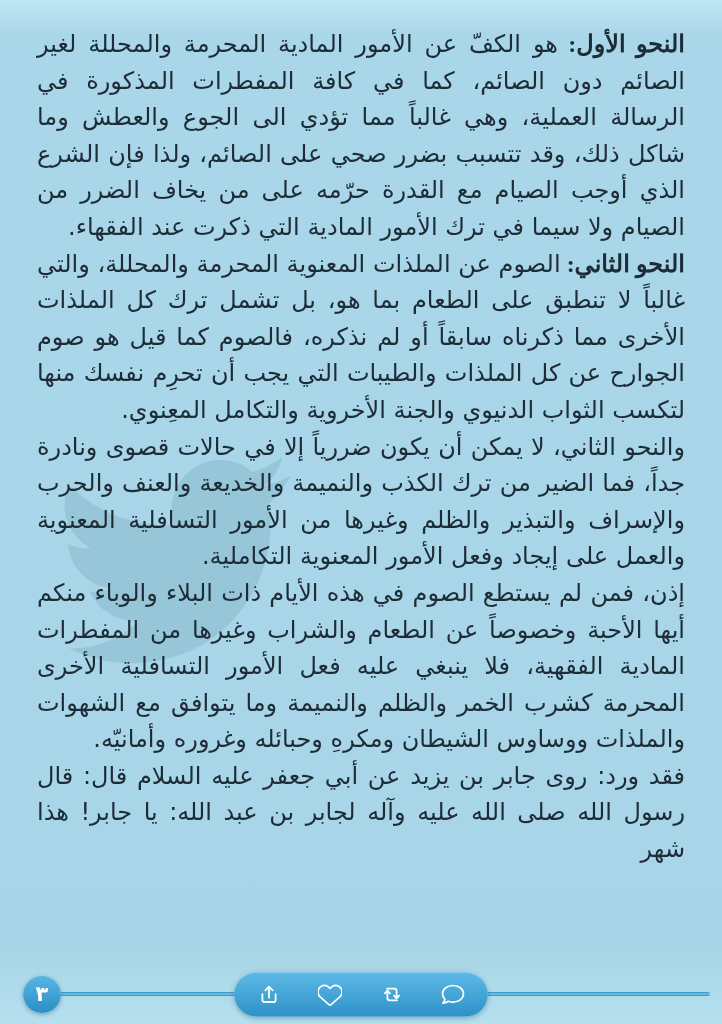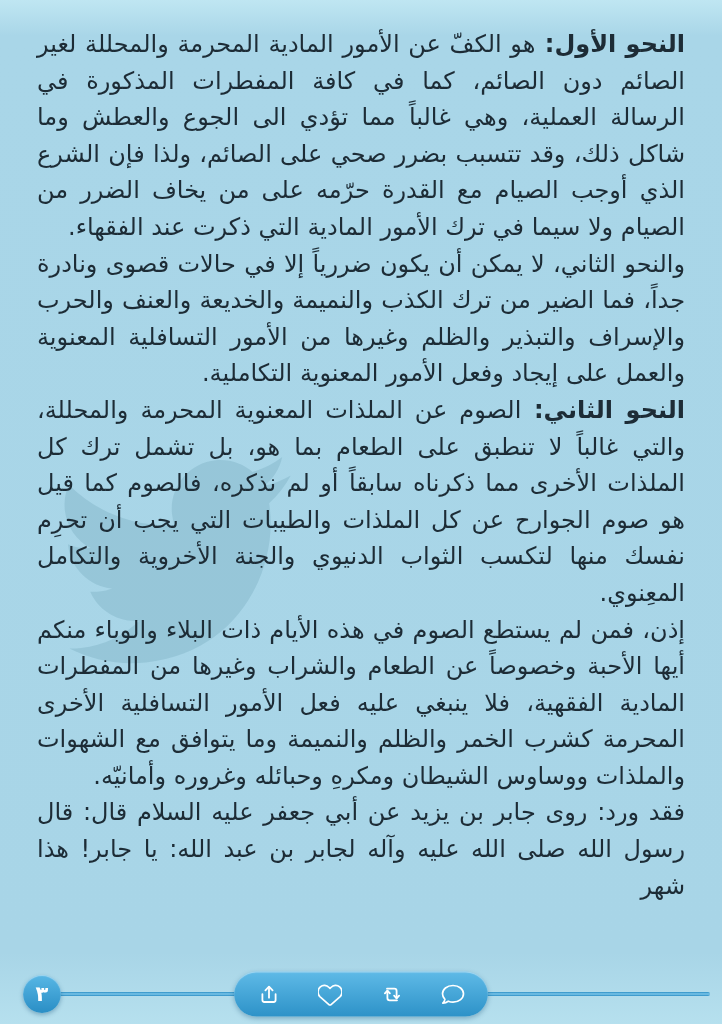--- a/index.html
+++ b/index.html
@@ -12,21 +12,21 @@
     position:absolute;left:26px;top:436px;width:302px;height:252px;
     transform:rotate(-6deg);opacity:.42;pointer-events:none;
   }
   .article{
     position:absolute;top:0;left:0;right:0;
     padding:26px 37px 0 37px;
     direction:rtl;text-align:justify;
     color:#1d2c36;font-size:24px;line-height:36.6px;
   }
   .article p{margin:0;}
-  .article b{font-weight:bold;}
+  .article b{font-weight:bold;font-family:Liberation Serif, serif;}
   .footer{position:absolute;left:0;right:0;bottom:6px;height:48px;}
   .footer-line{
     position:absolute;left:42px;right:12px;top:50%;transform:translateY(-50%);
     height:4px;border-radius:2px;
     background:linear-gradient(180deg,#2b8ec5 0%,#7cc7ea 50%,#2b8ec5 100%);
   }
   .page-badge{
     position:absolute;left:23px;top:50%;transform:translateY(-50%);
     width:38px;height:38px;border-radius:50%;
     background:linear-gradient(180deg,#58b7e5 0%,#2a8ec5 100%);
@@ -50,22 +50,22 @@
 </style>
 </head>
 <body>
 
 <svg class="watermark" viewBox="0 0 24 24">
   <path fill="#7fb2c5" d="M23.643 4.937c-.835.37-1.732.62-2.675.733.962-.576 1.7-1.49 2.048-2.578-.9.534-1.897.922-2.958 1.13-.85-.904-2.06-1.47-3.4-1.47-2.572 0-4.658 2.086-4.658 4.66 0 .364.042.718.12 1.06-3.873-.195-7.304-2.05-9.602-4.868-.4.69-.63 1.49-.63 2.342 0 1.616.823 3.043 2.072 3.878-.764-.025-1.482-.234-2.11-.583v.06c0 2.257 1.605 4.14 3.737 4.568-.392.106-.803.162-1.227.162-.3 0-.593-.028-.877-.082.593 1.85 2.313 3.198 4.352 3.234-1.595 1.25-3.604 1.995-5.786 1.995-.376 0-.747-.022-1.112-.065 2.062 1.323 4.51 2.093 7.14 2.093 8.57 0 13.255-7.098 13.255-13.254 0-.2-.005-.402-.014-.602.91-.658 1.7-1.477 2.323-2.41z"></path>
 </svg>
 
 <div class="article">
     <p><b>النحو الأول: </b>هو الكفّ عن الأمور المادية المحرمة والمحللة لغير الصائم دون الصائم، كما في كافة المفطرات المذكورة في الرسالة العملية، وهي غالباً مما تؤدي الى الجوع والعطش وما شاكل ذلك، وقد تتسبب بضرر صحي على الصائم، ولذا فإن الشرع الذي أوجب الصيام مع القدرة حرّمه على من يخاف الضرر من الصيام ولا سيما في ترك الأمور المادية التي ذكرت عند الفقهاء.</p>
+    <p><b>النحو الثاني: </b>الصوم عن الملذات المعنوية المحرمة والمحللة، والتي غالباً لا تنطبق على الطعام بما هو، بل تشمل ترك كل الملذات الأخرى مما ذكرناه سابقاً أو لم نذكره، فالصوم كما قيل هو صوم الجوارح عن كل الملذات والطيبات التي يجب أن تحرِم نفسك منها لتكسب الثواب الدنيوي والجنة الأخروية والتكامل المعِنوي.</p>
     <p>والنحو الثاني، لا يمكن أن يكون ضررياً إلا في حالات قصوى ونادرة جداً، فما الضير من ترك الكذب والنميمة والخديعة والعنف والحرب والإسراف والتبذير والظلم وغيرها من الأمور التسافلية المعنوية والعمل على إيجاد وفعل الأمور المعنوية التكاملية.</p>
-    <p><b>النحو الثاني: </b>الصوم عن الملذات المعنوية المحرمة والمحللة، والتي غالباً لا تنطبق على الطعام بما هو، بل تشمل ترك كل الملذات الأخرى مما ذكرناه سابقاً أو لم نذكره، فالصوم كما قيل هو صوم الجوارح عن كل الملذات والطيبات التي يجب أن تحرِم نفسك منها لتكسب الثواب الدنيوي والجنة الأخروية والتكامل المعِنوي.</p>
     <p>إذن، فمن لم يستطع الصوم في هذه الأيام ذات البلاء والوباء منكم أيها الأحبة وخصوصاً عن الطعام والشراب وغيرها من المفطرات المادية الفقهية، فلا ينبغي عليه فعل الأمور التسافلية الأخرى المحرمة كشرب الخمر والظلم والنميمة وما يتوافق مع الشهوات والملذات ووساوس الشيطان ومكرهِ وحبائله وغروره وأمانيّه.</p>
     <p>فقد ورد: روى جابر بن يزيد عن أبي جعفر عليه السلام قال: قال رسول الله صلى الله عليه وآله لجابر بن عبد الله: يا جابر! هذا شهر</p>
   </div>
 
 <div class="footer">
   <div class="footer-line"></div>
 
   <div class="page-badge">
     <span>٣</span>
   </div>

